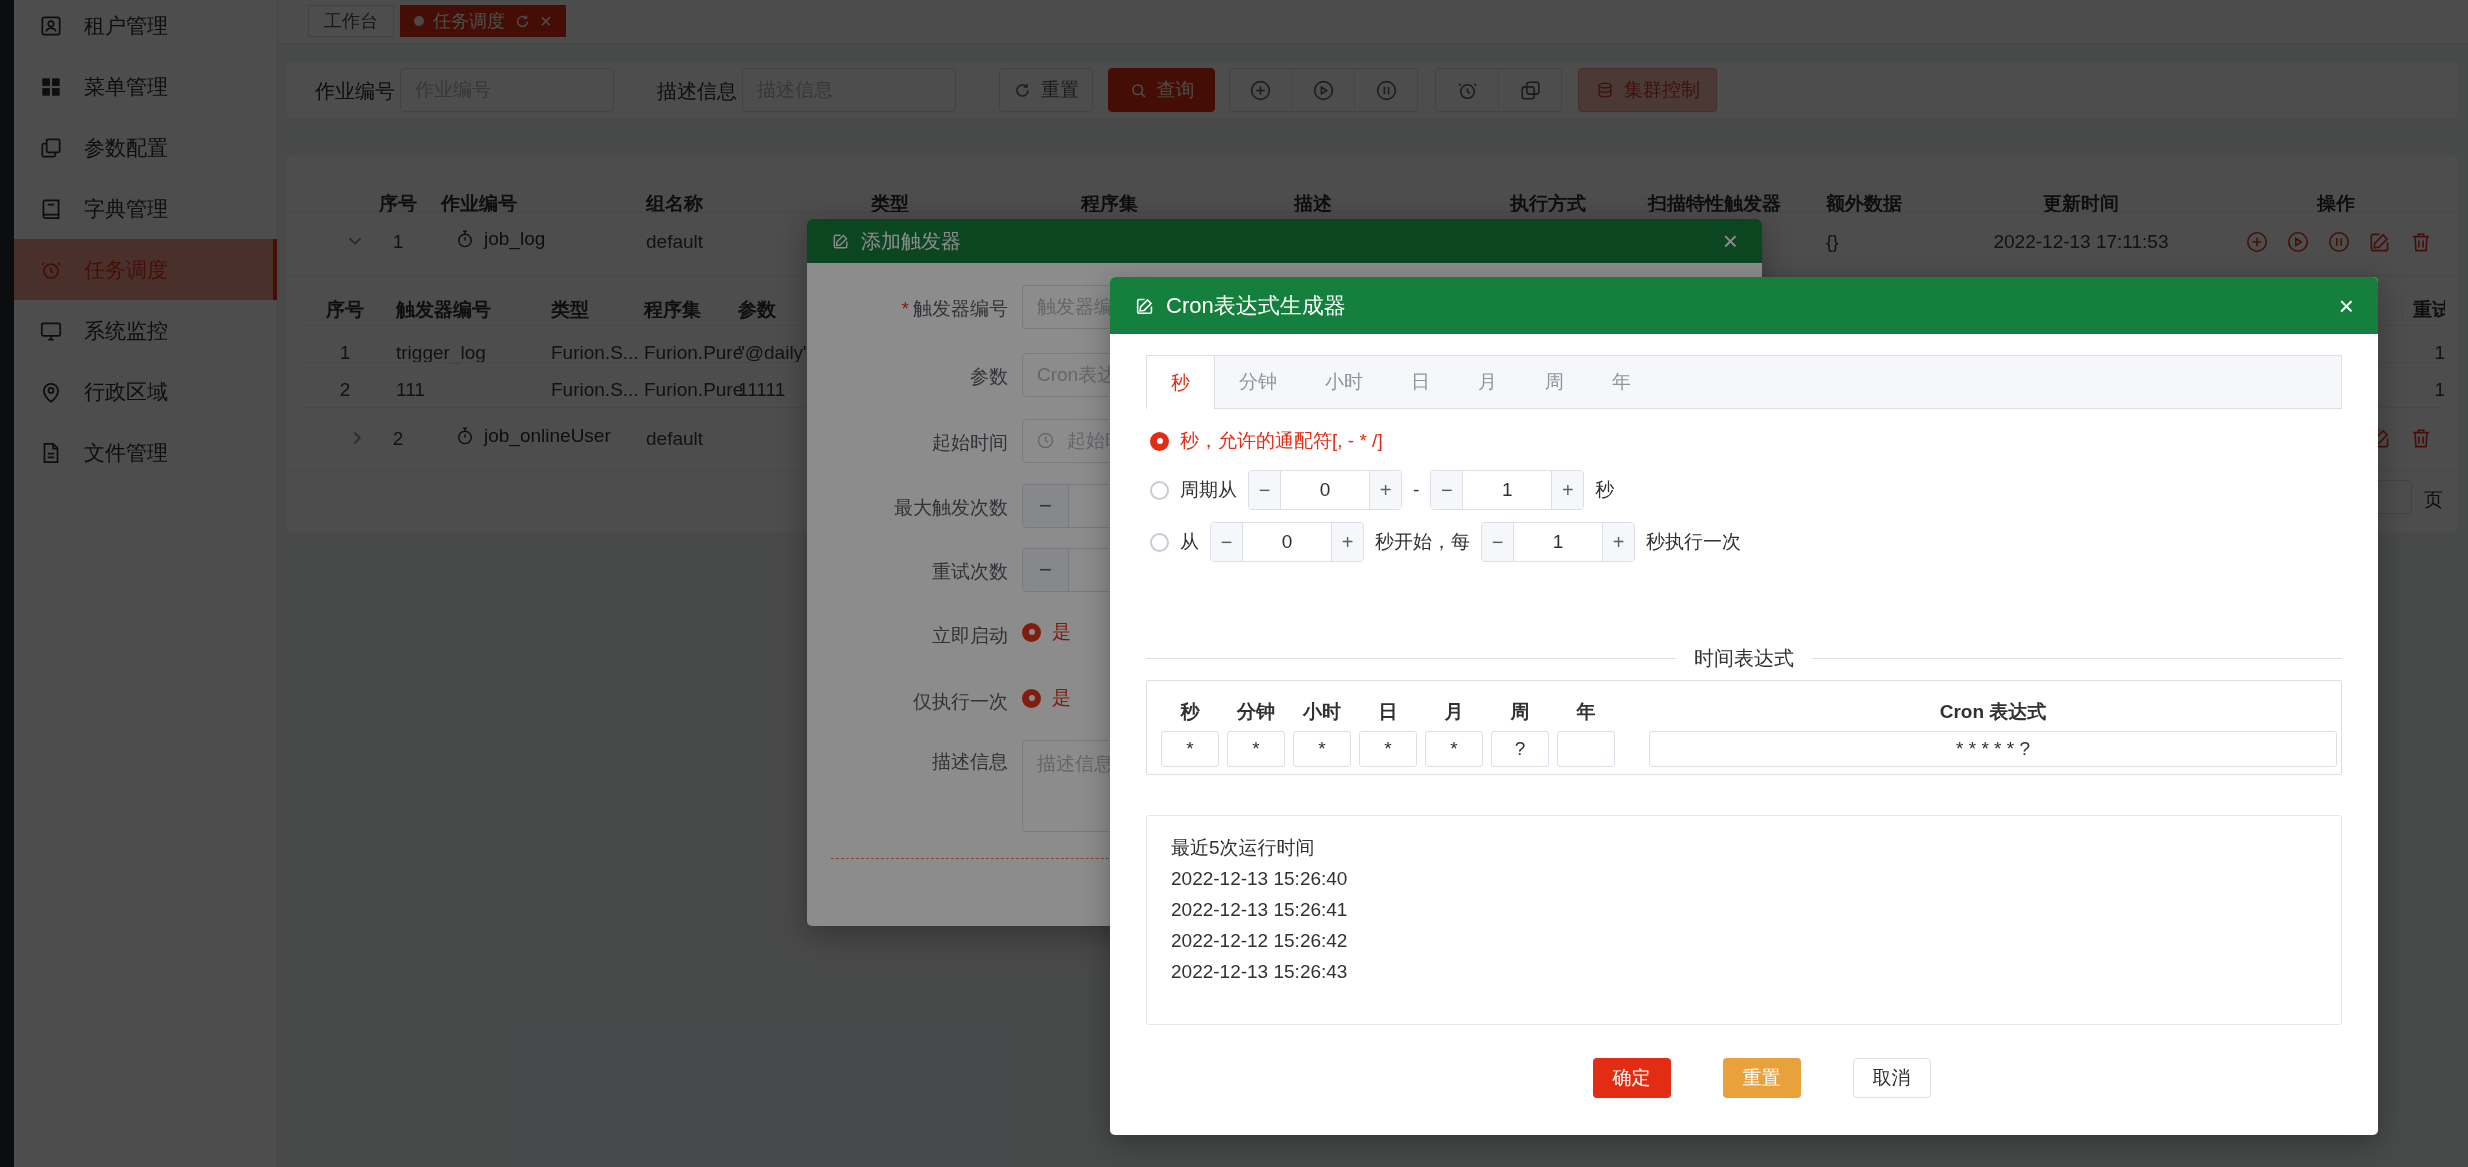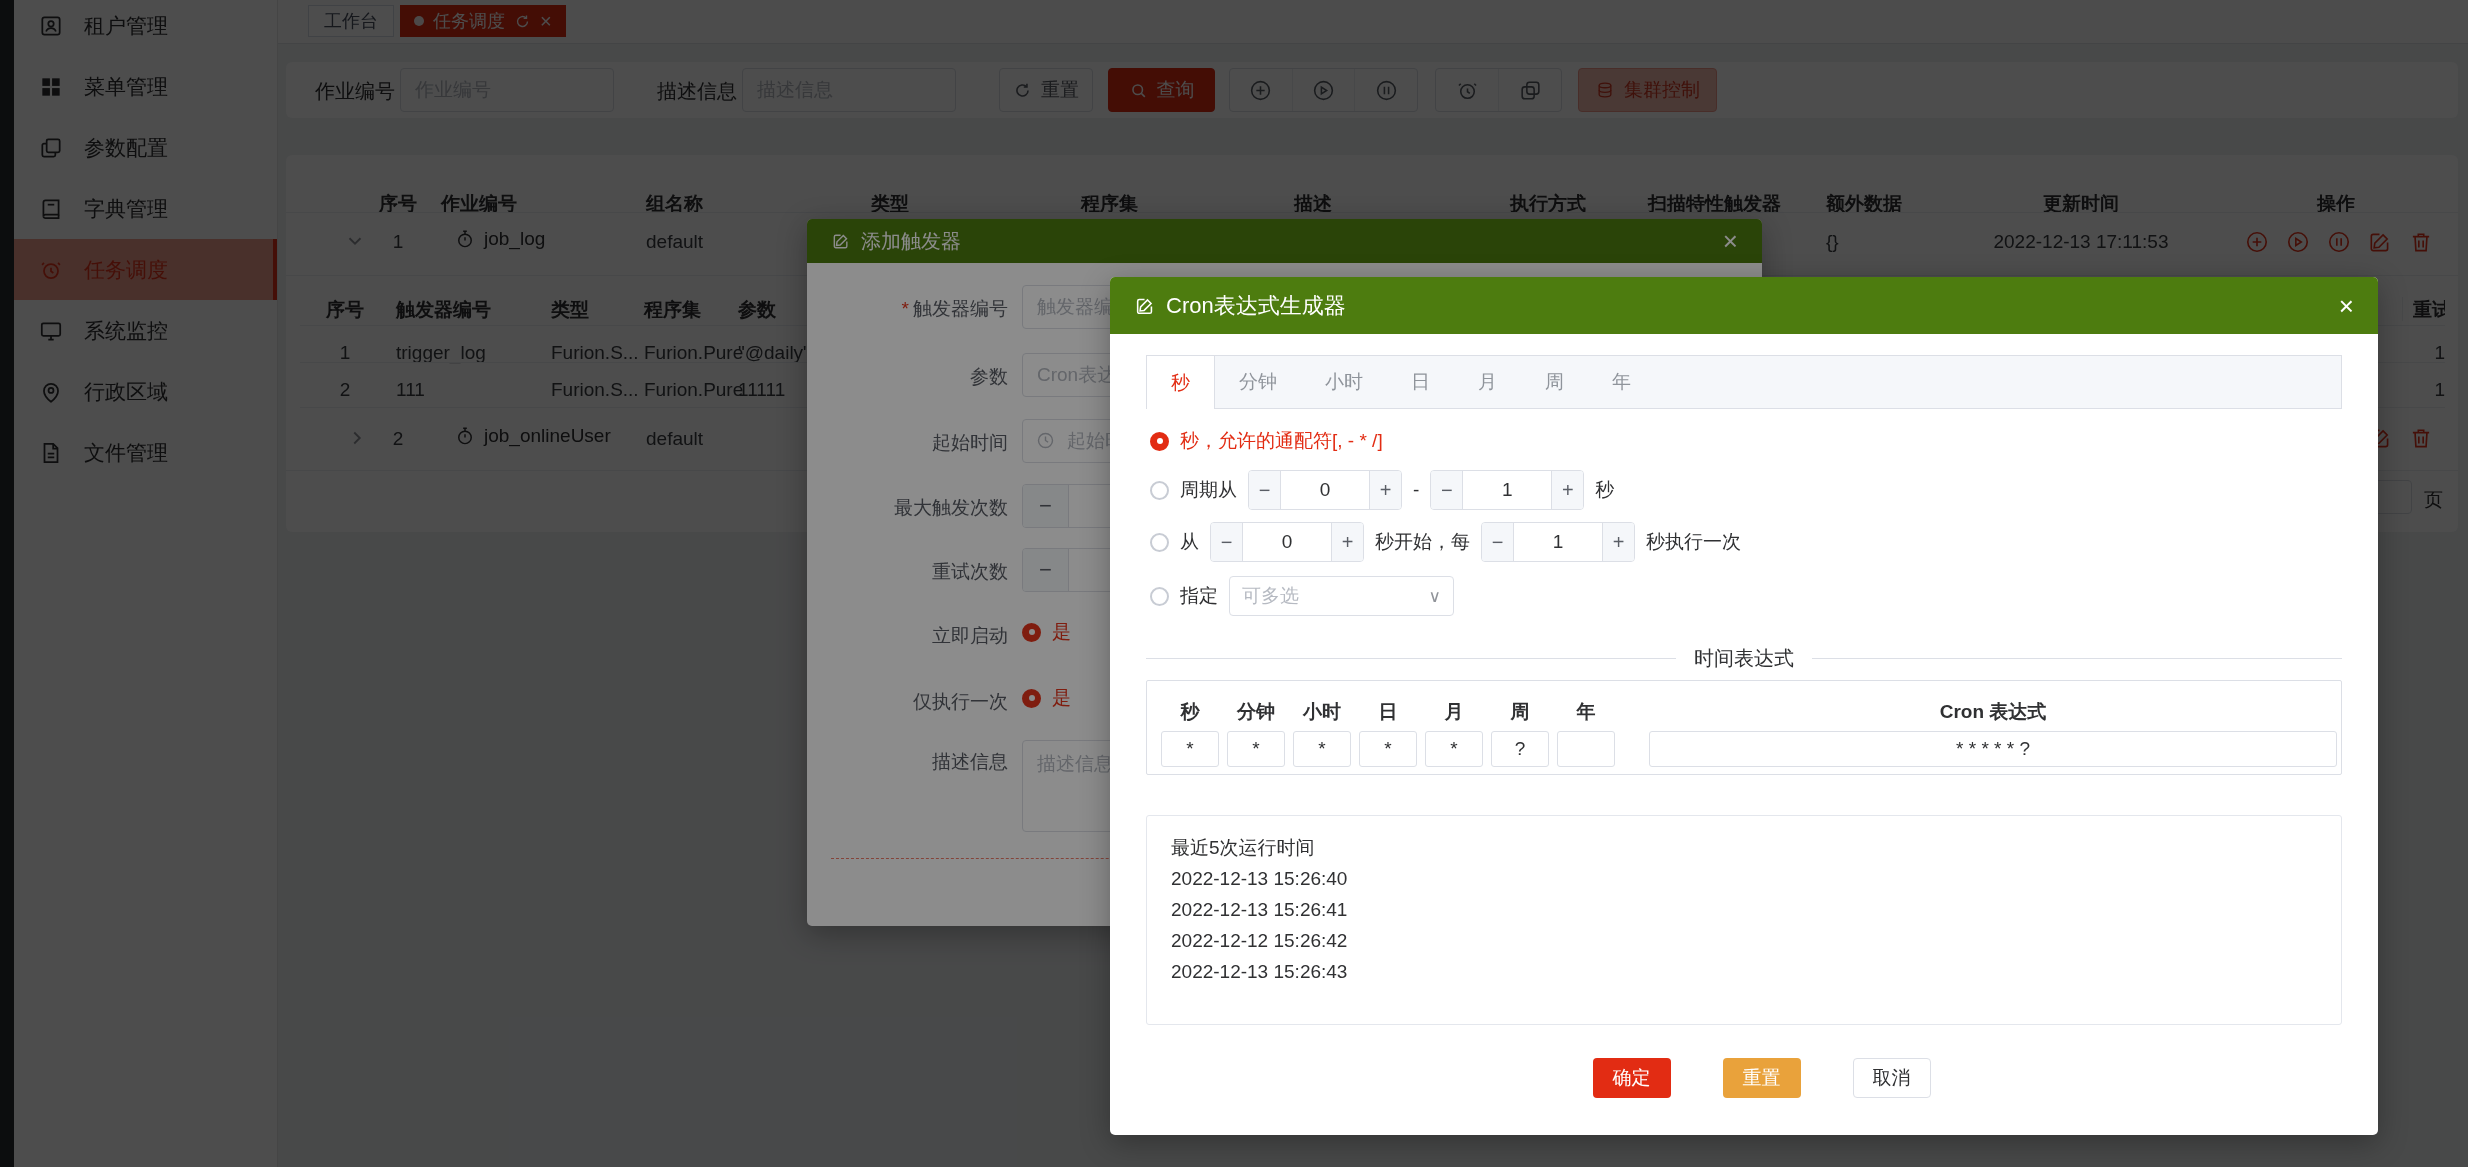--- a/index.html
+++ b/index.html
@@ -40,21 +40,21 @@
   .ops{position:absolute;display:flex;gap:15px;color:#e8351c;}
   .ops .op{width:26px;height:26px;cursor:pointer;}
   .rowjob{display:flex;align-items:center;gap:8px;color:#303133;}
 
   
   .overlay{left:0;top:0;width:100%;height:100%;background:rgba(0,0,0,0.45);}
   .o1{z-index:10;} .o2{z-index:30;}
 
   
   .dialog{background:#fff;border-radius:5px;box-shadow:0 8px 30px rgba(0,0,0,.3);}
-  .dlg-head{display:flex;align-items:center;background:#4d7c0f;color:#fff;border-radius:5px 5px 0 0;padding:6px 24px;}
+  .dlg-head{display:flex;align-items:center;background:#15803d;color:#fff;border-radius:5px 5px 0 0;padding:6px 24px;}
   .dlg-title{display:flex;align-items:center;gap:10px;font-size:22px;}
   .dlg-x{margin-left:auto;font-size:26px;line-height:1;cursor:pointer;color:#fff;}
   .mlabel{position:absolute;left:0;width:201px;text-align:right;font-size:19px;color:#5a5e66;white-space:nowrap;}
   .req{color:#e8351c;margin-right:4px;}
   .clockpre{position:absolute;color:#b6bac2;}
   .stepmini{position:absolute;display:flex;border:1px solid #dcdfe6;border-radius:4px;overflow:hidden;background:#fff;}
   .stepmini .sb{width:46px;display:flex;align-items:center;justify-content:center;background:#f5f7fa;color:#5a5e66;border-right:1px solid #dcdfe6;font-size:22px;cursor:pointer;}
   .stepmini .sp{flex:1;display:flex;align-items:center;justify-content:center;color:#b6bac2;font-size:19px;}
   .radio{width:19px;height:19px;border-radius:50%;border:2px solid #c8ccd4;background:#fff;flex:none;cursor:pointer;}
   .radio.on{border-color:#e22c13;background:#e22c13;position:relative;}
@@ -545,28 +545,20 @@
       </span>
       <span>秒开始，每</span>
       <span class="stepper">
         <span class="sb l">−</span>
         <span class="val">1</span>
         <span class="sb r">+</span>
       </span>
       <span>秒执行一次</span>
     </div>
 
-    <div class="rline" style="left:40px;top:299px;height:40px;">
-      <span class="radio"></span>
-      <span>指定</span>
-      <span class="select" style="width:225px;">
-        <span>可多选</span>
-        <span class="chev">∨</span>
-      </span>
-    </div>
 
     <div class="divider" style="left:36px;top:371px;width:1196px;height:20px;">
       <span class="dl"></span>
         <span class="dt">时间表达式</span>
         <span class="dl"></span>
     </div>
 
     <div class="exprbox" style="left:36px;top:403px;width:1196px;height:95px;">
       <span class="ecell" style="left:14px;top:18px;width:58px;">秒</span>
       <span class="ecell" style="left:80px;top:18px;width:58px;">分钟</span>

